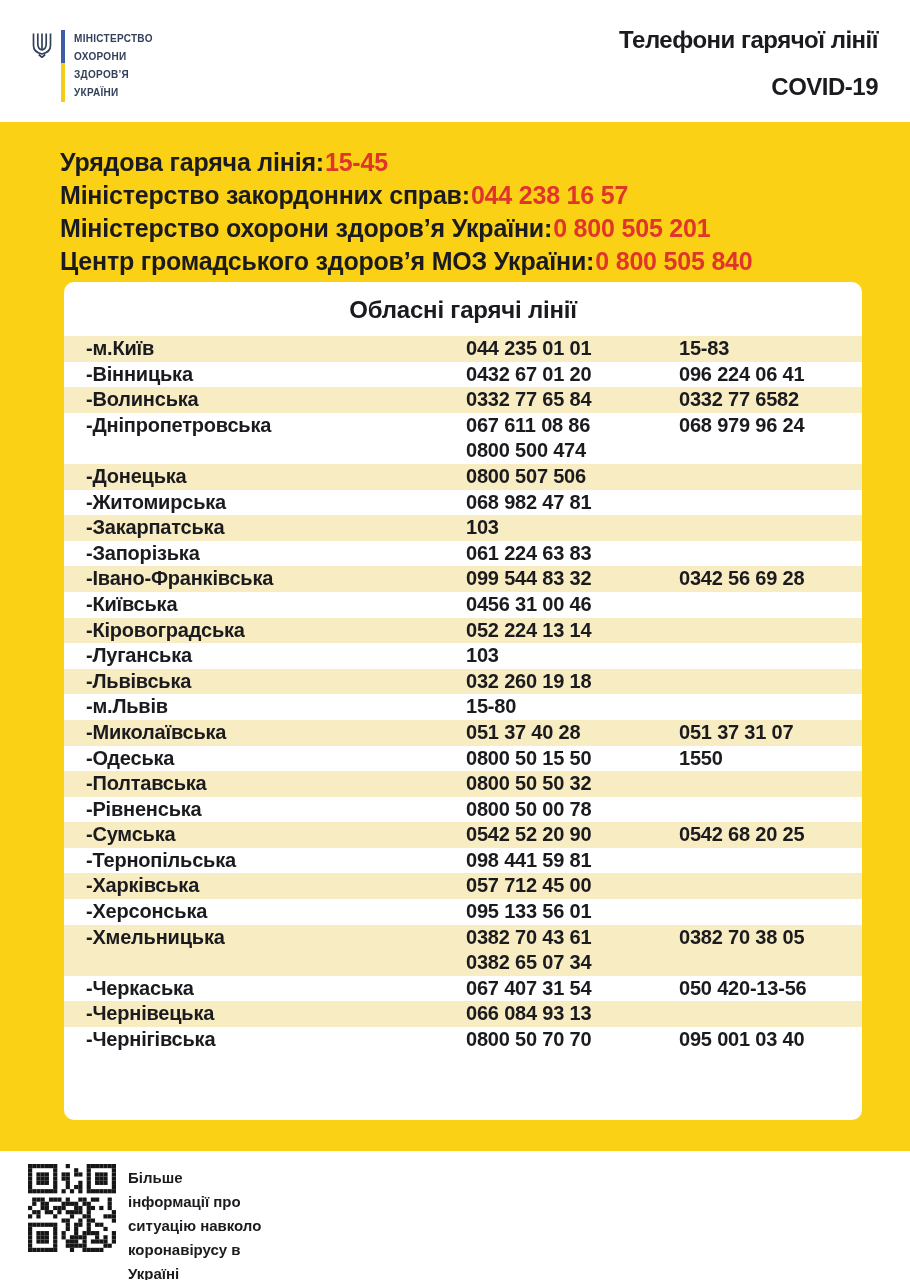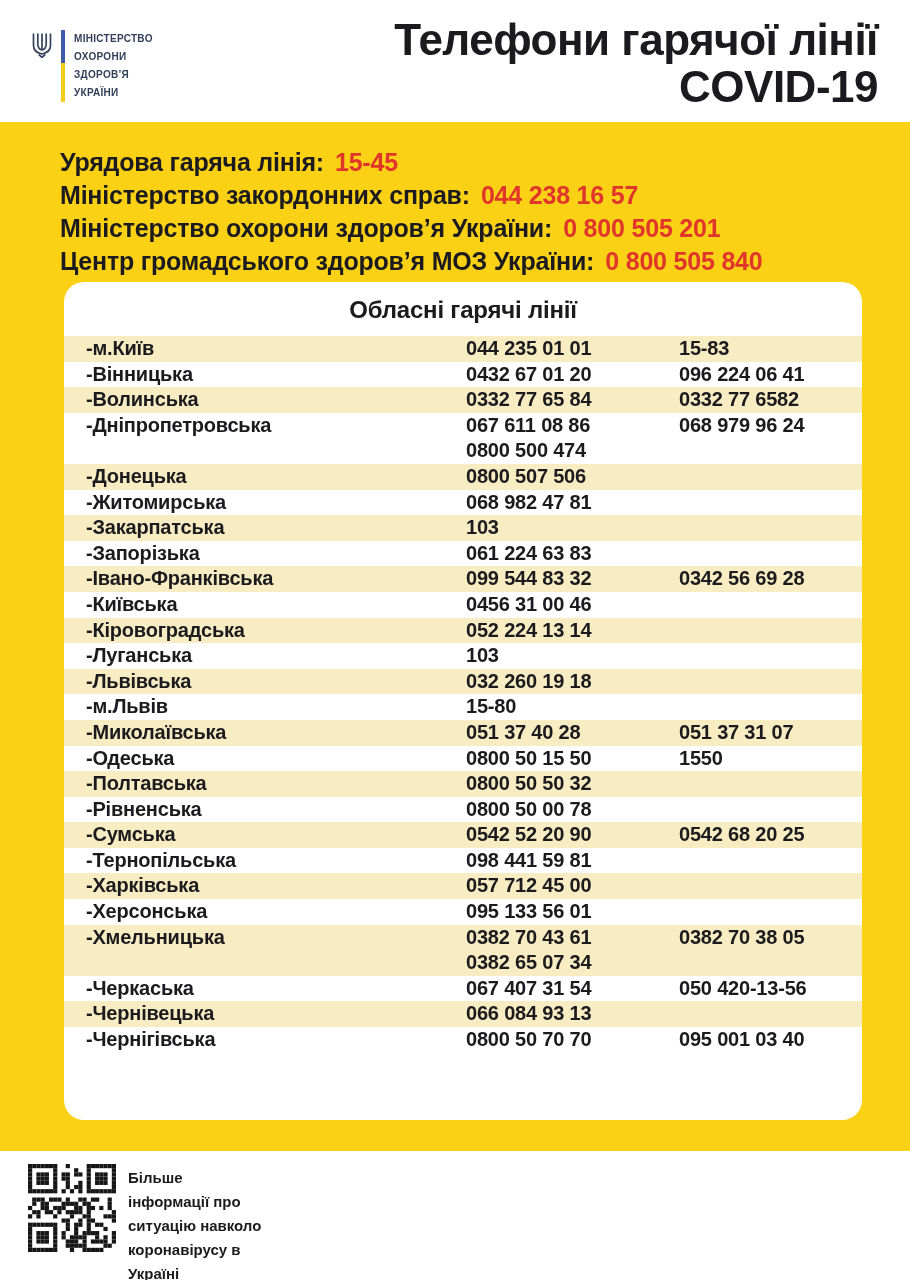--- a/index.html
+++ b/index.html
@@ -21,28 +21,28 @@
   
   .header{position:absolute;top:0;left:0;width:100%;height:122px;background:#ffffff;}
   .logo{position:absolute;left:30px;top:30px;display:flex;align-items:flex-start;}
   .trident{width:24px;height:26px;margin-top:2px;}
   .trident path{stroke:var(--navy);fill:none;stroke-width:1.7;stroke-linejoin:round;}
   .flagbar{width:4px;height:72px;margin-left:7px;
     background:linear-gradient(var(--blue) 0 46%,var(--bar-yellow) 46% 100%);}
   .ministry{margin-left:9px;color:var(--navy);font-weight:bold;
     font-size:10px;line-height:18px;letter-spacing:.3px;}
   .title{position:absolute;right:32px;top:16px;text-align:right;
-    color:var(--ink);font-weight:bold;font-size:44px;line-height:47px;letter-spacing:-.5px;}
+    color:var(--ink);font-weight:bold;font-size:24px;line-height:47px;letter-spacing:-.5px;}
   
   .hotlines{position:absolute;top:146px;left:60px;right:36px;
     font-size:25px;font-weight:bold;line-height:33px;color:var(--ink);letter-spacing:-.2px;}
-  .hotline-num{color:var(--red);margin-left:11px;}
+  .hotline-num{color:var(--red);margin-left:1px;}
   
   .card{position:absolute;left:64px;top:282px;width:798px;height:838px;
-    background:#ffffff;border-radius:20px;overflow:hidden;}
+    background:#ffffff;border-radius:10px;overflow:hidden;}
   .card-title{margin-top:14px;text-align:center;color:var(--ink);
     font-size:24px;font-weight:bold;letter-spacing:-.2px;}
   .rtable{margin-top:12px;}
   .trow{display:flex;align-items:flex-start;min-height:25.6px;
     font-size:20px;font-weight:bold;line-height:25.6px;color:var(--ink);letter-spacing:-.2px;}
   .trow.hl{background:var(--cream);}
   .cell{white-space:nowrap;}
   .cell.region{width:402px;padding-left:22px;}
   .cell.phone1{width:213px;}
   .cell.phone2{flex:1;}

